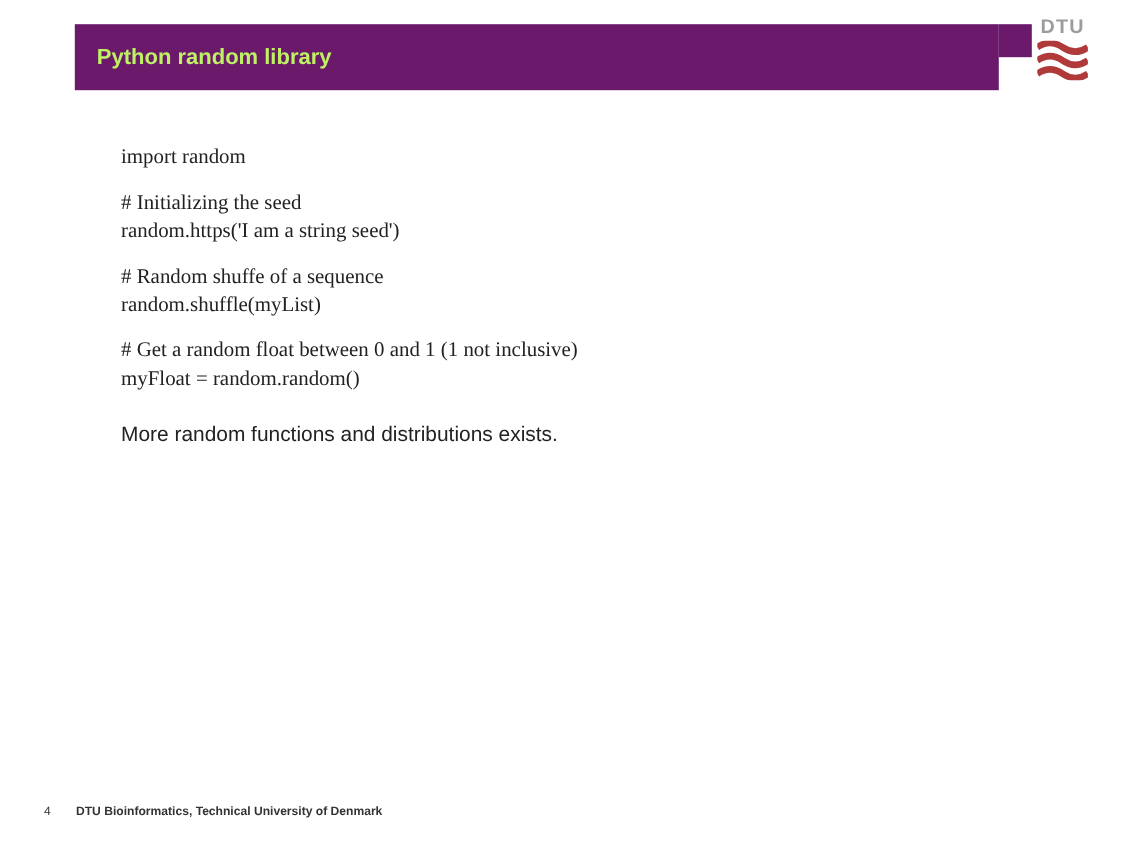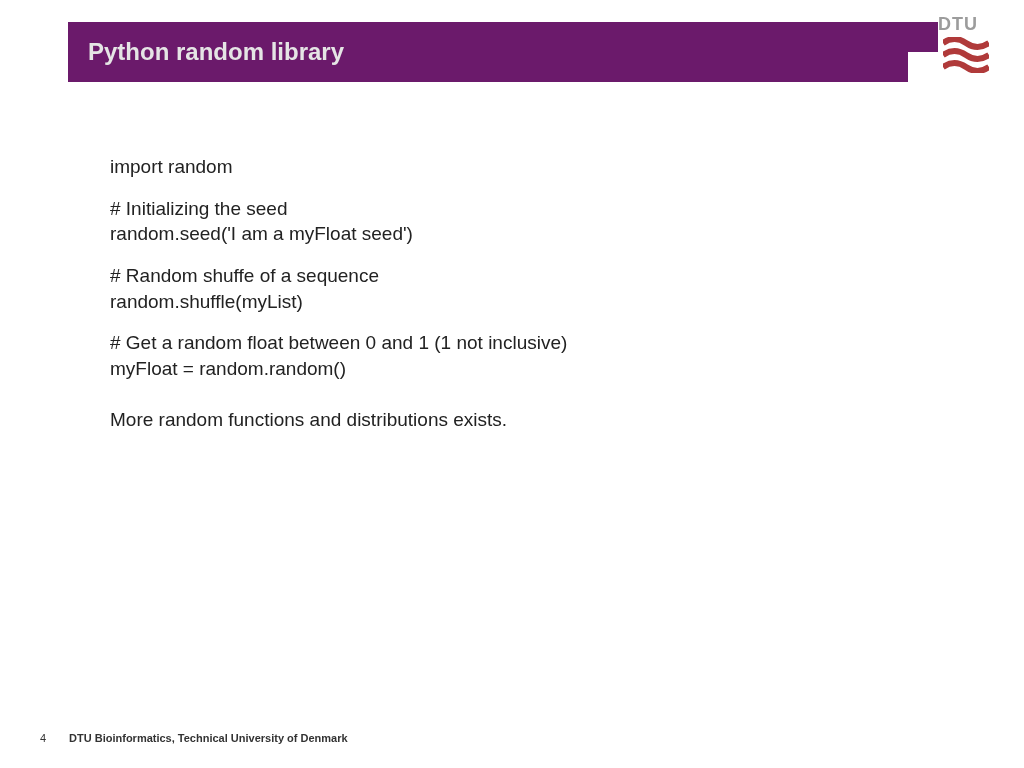--- a/index.html
+++ b/index.html
@@ -18,61 +18,61 @@
     left: 68px;
     width: 840px;
     height: 60px;
     background: #6b1a6b;
     display: flex;
     align-items: center;
     padding-left: 20px;
     box-sizing: border-box;
   }
   .header-bar h1 {
-    color: #e5e5e5;
-    font-size: 24px;
+    color: #bef264;
+    font-size: 20px;
     font-weight: bold;
     margin: 0;
   }
   .header-tab {
     position: absolute;
     top: 22px;
     left: 908px;
     width: 30px;
     height: 30px;
     background: #6b1a6b;
   }
   .logo-block {
     position: absolute;
     top: 14px;
     right: 30px;
     width: 56px;
+    text-align: center;
   }
   .logo-text {
     color: #9c9c9c;
     font-size: 18px;
     font-weight: bold;
     letter-spacing: 1px;
   }
   .logo-lines {
     margin-top: 2px;
   }
   .logo-lines svg { display:block; margin:0 auto; }
   .content {
     position: absolute;
     top: 130px;
     left: 110px;
     right: 90px;
   }
   .code-block {
-    font-family: Liberation Sans, sans-serif;
+    font-family: Liberation Serif, serif;
     font-size: 19px;
     line-height: 1.35;
     color: #222;
-    margin-top: 24px;
   }
   .code-block p {
     margin: 0 0 16px 0;
     white-space: pre;
   }
   .body-text {
     font-family: Arial, Helvetica, sans-serif;
     font-size: 19px;
     color: #222;
     margin: 28px 0 0 0;
@@ -109,21 +109,21 @@
       <path d="M0 18 Q11.5 10 23 18 Q34.5 26 46 18" stroke="#b03a3a" stroke-width="6" fill="none"></path>
       <path d="M0 30 Q11.5 22 23 30 Q34.5 38 46 30" stroke="#b03a3a" stroke-width="6" fill="none"></path>
     </svg>
   </div>
 </div>
 
 <div class="content">
   <div class="code-block">
     <p>import random</p>
     <p># Initializing the seed
-random.seed('I am a myFloat seed')</p>
+random.https('I am a string seed')</p>
     <p># Random shuffe of a sequence
 random.shuffle(myList)</p>
     <p># Get a random float between 0 and 1 (1 not inclusive)
 myFloat = random.random()</p>
   </div>
   <div class="body-text">
     <p>More random functions and distributions exists.</p>
   </div>
 </div>
 

